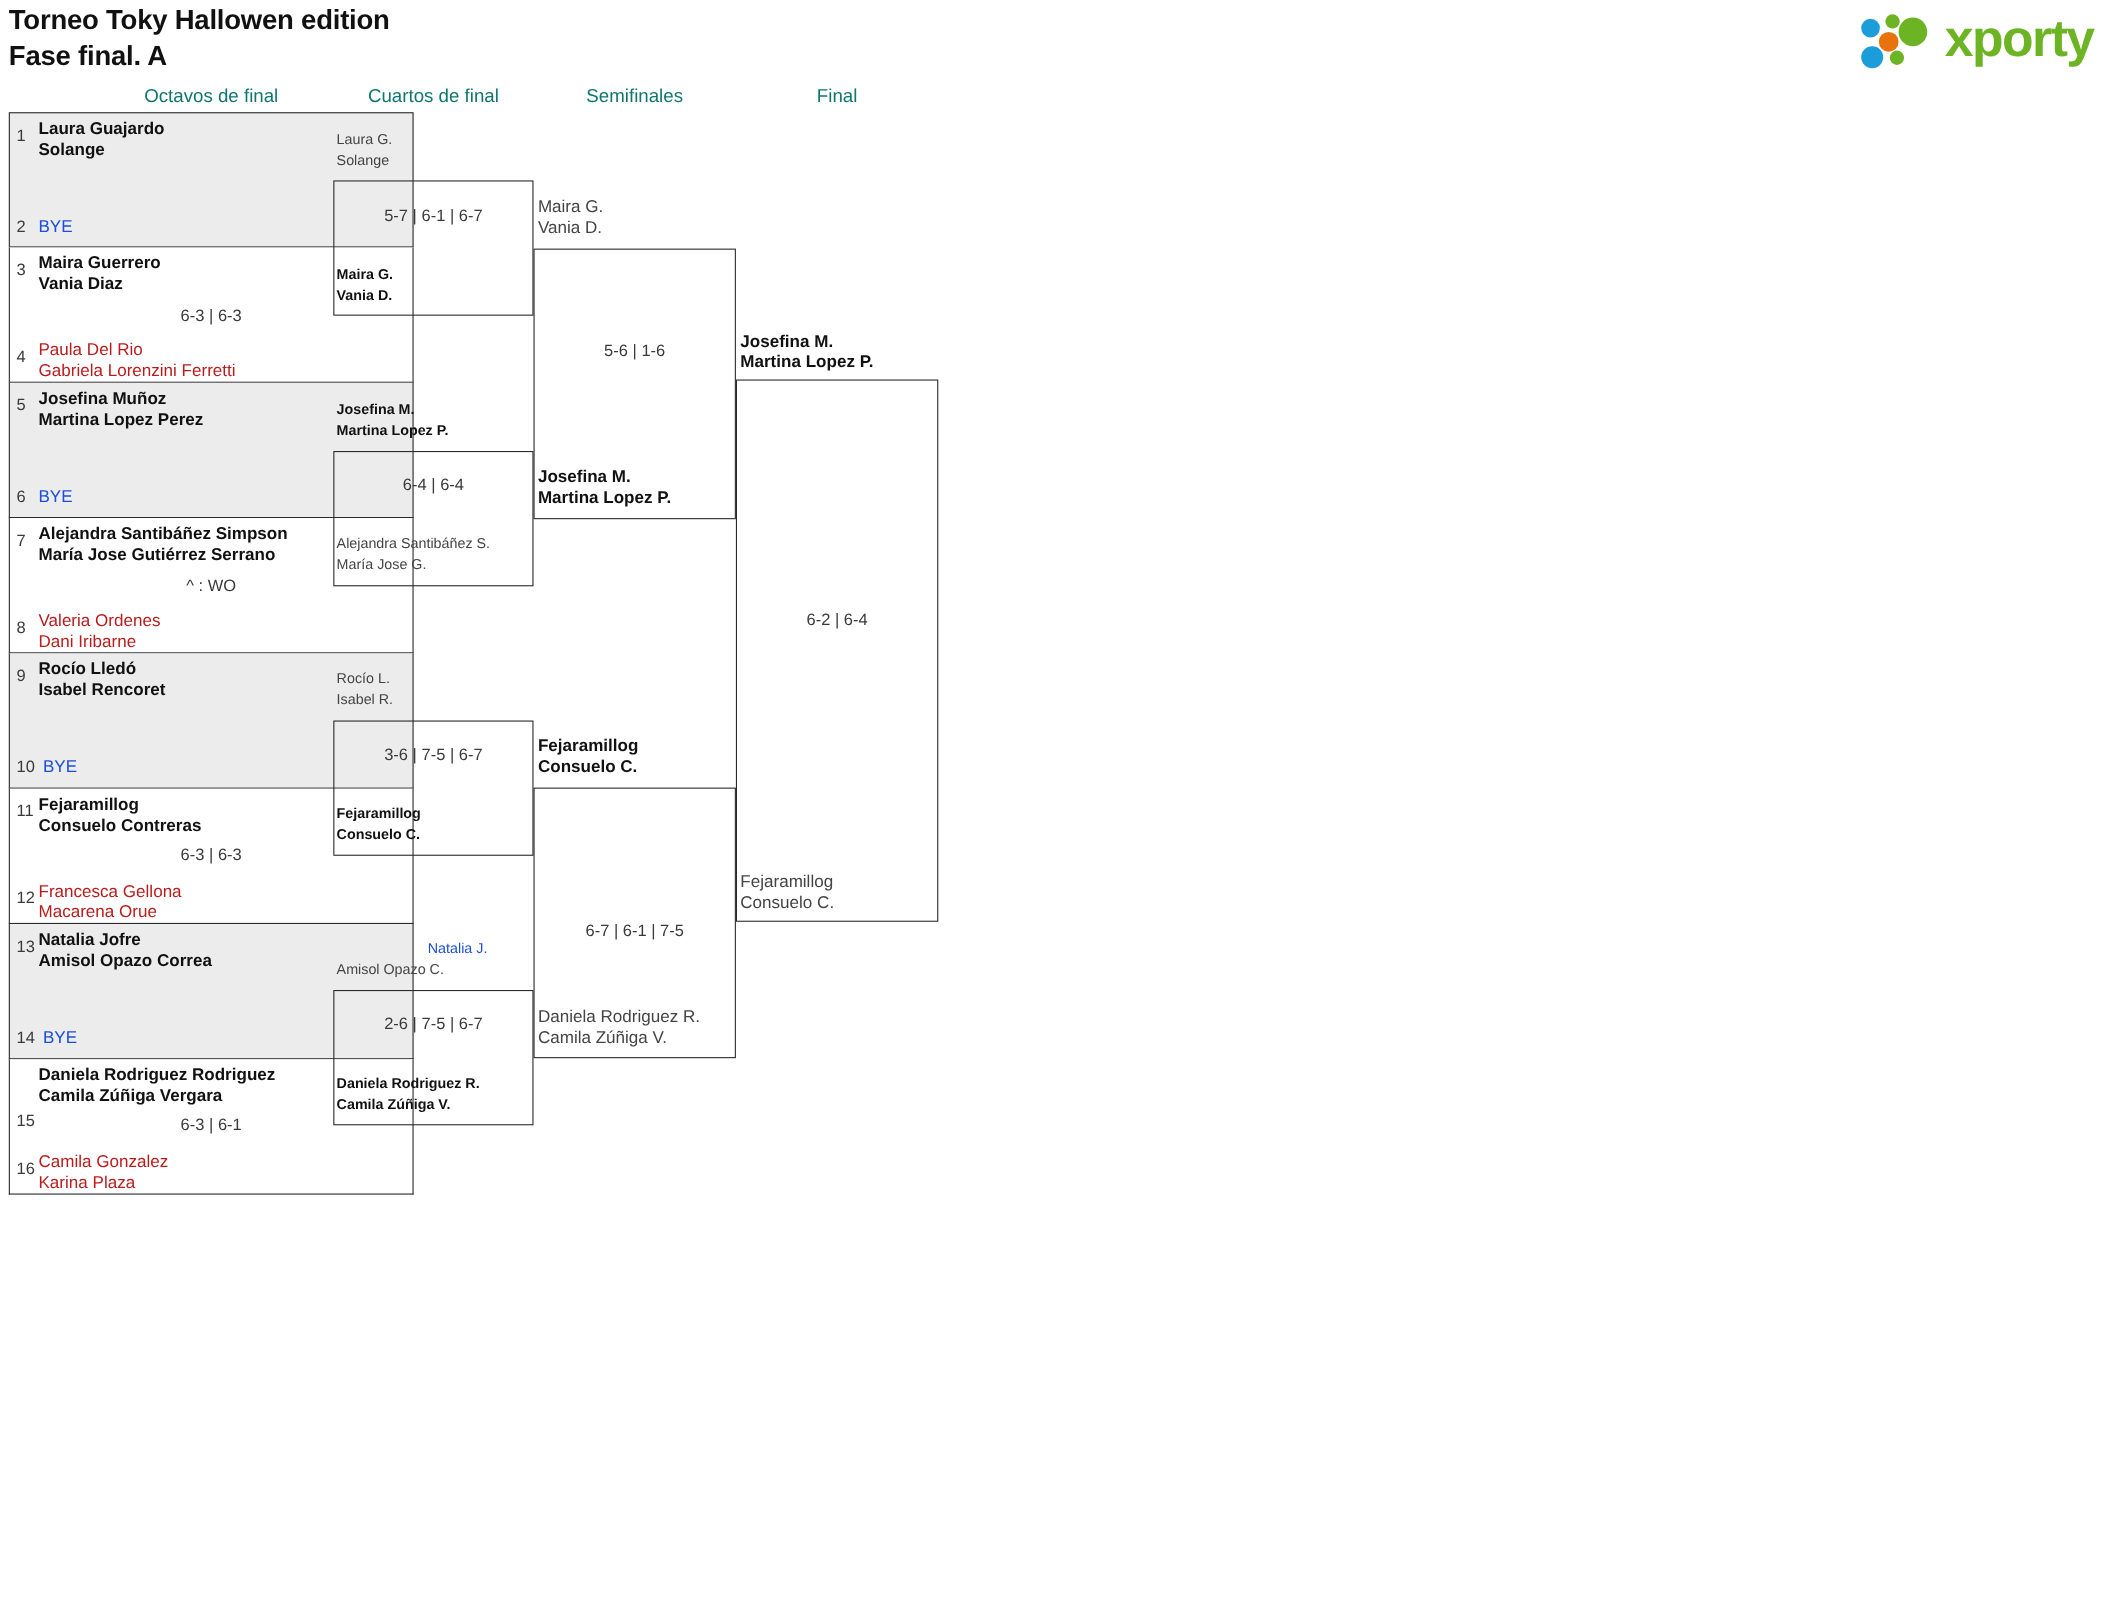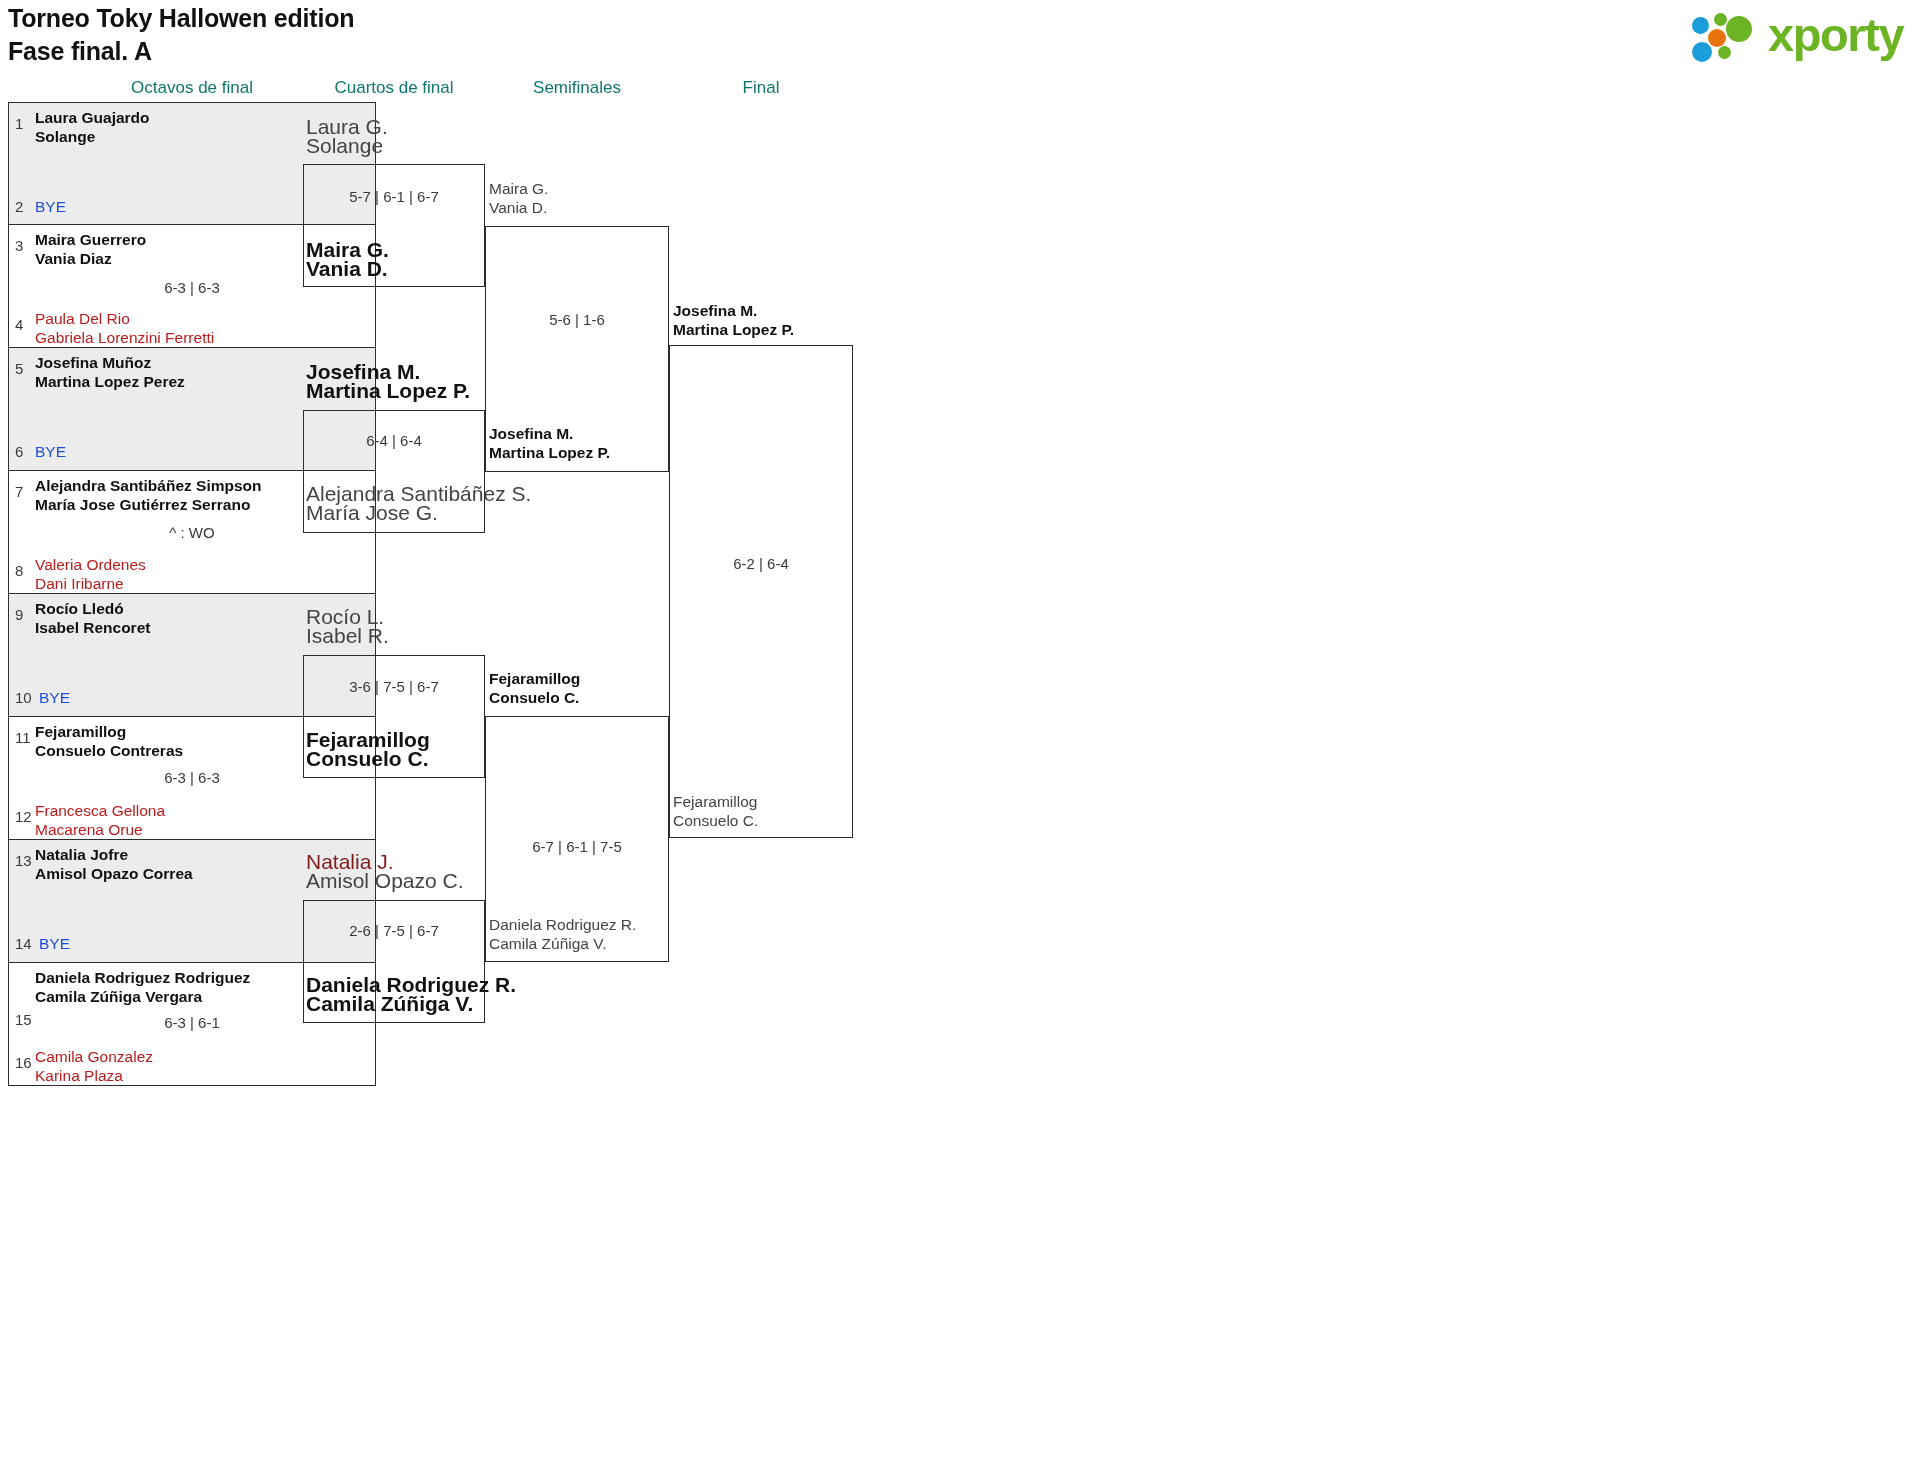--- a/index.html
+++ b/index.html
@@ -64,21 +64,21 @@
     font-size: 15px; color: #3a3a3a; line-height: 18px;
   }
 
   
   .r2-box {
     position: absolute; left: 303px; width: 182px;
     border: 1px solid #2b2b2b; background: transparent;
   }
   .r2-entry {
     position: absolute; left: 306px; width: 220px;
-    font-size: 21px; line-height: 18.5px;
+    font-size: 13px; line-height: 18.5px;
   }
   .r2-entry .ln { display: block; white-space: nowrap; }
   .r2-score {
     position: absolute; left: 303px; width: 182px; text-align: center;
     font-size: 15px; color: #3a3a3a; line-height: 18px;
   }
 
   
   .r3-box {
     position: absolute; left: 485px; width: 184px;
@@ -259,21 +259,21 @@
     <span class="ln" style="color:#444;font-weight:400;">Isabel R.</span>
   </div>
   <div class="r2-box" style="top:655px; height:123px;"></div>
   <div class="r2-score" style="top:678px;">3-6 | 7-5 | 6-7</div>
   <div class="r2-entry" style="top:731px;">
     <span class="ln" style="color:#111;font-weight:700;">Fejaramillog</span>
     <span class="ln" style="color:#111;font-weight:700;">Consuelo C.</span>
   </div>
 
   <div class="r2-entry" style="top:853px;">
-    <span class="ln" style="color:#7f1d1d;font-weight:400;">Natalia J.</span>
+    <span class="ln" style="color:#1d4ed8;font-weight:400;text-align:center;">Natalia J.</span>
     <span class="ln" style="color:#444;font-weight:400;">Amisol Opazo C.</span>
   </div>
   <div class="r2-box" style="top:900px; height:123px;"></div>
   <div class="r2-score" style="top:922px;">2-6 | 7-5 | 6-7</div>
   <div class="r2-entry" style="top:976px;">
     <span class="ln" style="color:#111;font-weight:700;">Daniela Rodriguez R.</span>
     <span class="ln" style="color:#111;font-weight:700;">Camila Zúñiga V.</span>
   </div>
 
   <div class="r3-entry" style="top:180px;">

